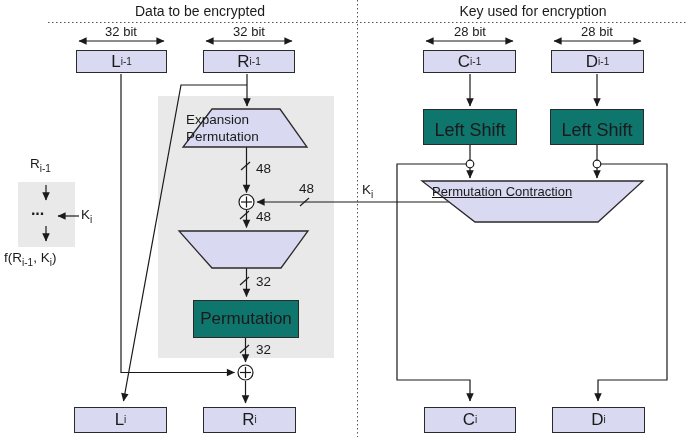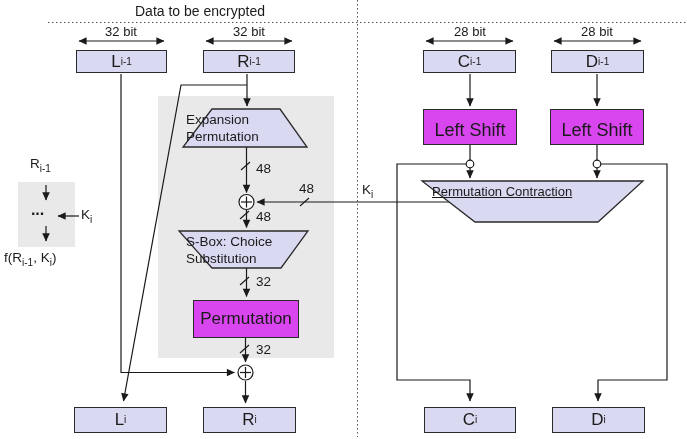--- a/index.html
+++ b/index.html
@@ -15,21 +15,21 @@
   .bit { font-size:13.5px; }
   .reg {
     position:absolute; z-index:3; box-sizing:border-box;
     background:#d9d9f2; border:1.5px solid #2a2a2a;
     display:flex; align-items:center; justify-content:center;
     font-size:17px;
   }
   .reg sub, .lbl sub { font-size:10px; line-height:0; }
   .block {
     position:absolute; z-index:3; box-sizing:border-box;
-    background:#d946ef; border:1.4px solid #2a2a2a;
+    background:#0f766e; border:1.4px solid #2a2a2a;
     display:flex; align-items:center; justify-content:center;
   }
   .perm { font-size:17px; }
   .lshift { font-size:18px; align-items:flex-end; padding-bottom:3px; }
   .trap-text {
     position:absolute; z-index:3; text-align:left;
     font-size:13.5px; line-height:17px;
   }
   .pc-text { font-size:13px; line-height:18px;text-decoration:underline; }
   .dots { font-size:16px; font-weight:bold; letter-spacing:-1px; }
@@ -119,20 +119,21 @@
     </g>
 
     <g stroke="#1a1a1a" stroke-width="1.2">
       <line x1="46" y1="185" x2="46" y2="200" marker-end="url(#ah)"></line>
       <line x1="79" y1="216" x2="58" y2="216" marker-end="url(#ah)"></line>
       <line x1="46" y1="226" x2="46" y2="241" marker-end="url(#ah)"></line>
     </g>
   </svg>
 
   <div class="lbl title" style="left:200px; top:3px;">Data to be encrypted</div>
+  <div class="lbl title" style="left:533px; top:3px;">Key used for encryption</div>
 
   <div class="lbl measure" style="left:121px; top:24px;">32 bit</div>
   <div class="lbl measure" style="left:249px; top:24px;">32 bit</div>
   <div class="lbl measure" style="left:470px; top:24px;">28 bit</div>
   <div class="lbl measure" style="left:597px; top:24px;">28 bit</div>
 
   <div class="reg" style="left:76px; top:50px; width:91px; height:23px;">
     <span>L</span>
       <sub>i-1</sub>
   </div>
@@ -162,24 +163,20 @@
       <sub>i</sub>
   </div>
   <div class="reg" style="left:552px; top:407px; width:93px; height:26px;">
     <span>D</span>
       <sub>i</sub>
   </div>
 
   <div class="trap-text" style="left:186px; top:111px; width:121px;">
     <div>Expansion</div>
     <div>Permutation</div>
-  </div>
-  <div class="trap-text" style="left:186px; top:233px; width:121px;">
-    <div>S-Box: Choice</div>
-    <div>Substitution</div>
   </div>
   <div class="block perm" style="left:193px; top:300px; width:106px; height:38px;">
     <span>Permutation</span>
   </div>
   <div class="block lshift" style="left:423px; top:109px; width:94px; height:36px;">
     <span>Left Shift</span>
   </div>
   <div class="block lshift" style="left:550px; top:109px; width:94px; height:36px;">
     <span>Left Shift</span>
   </div>

